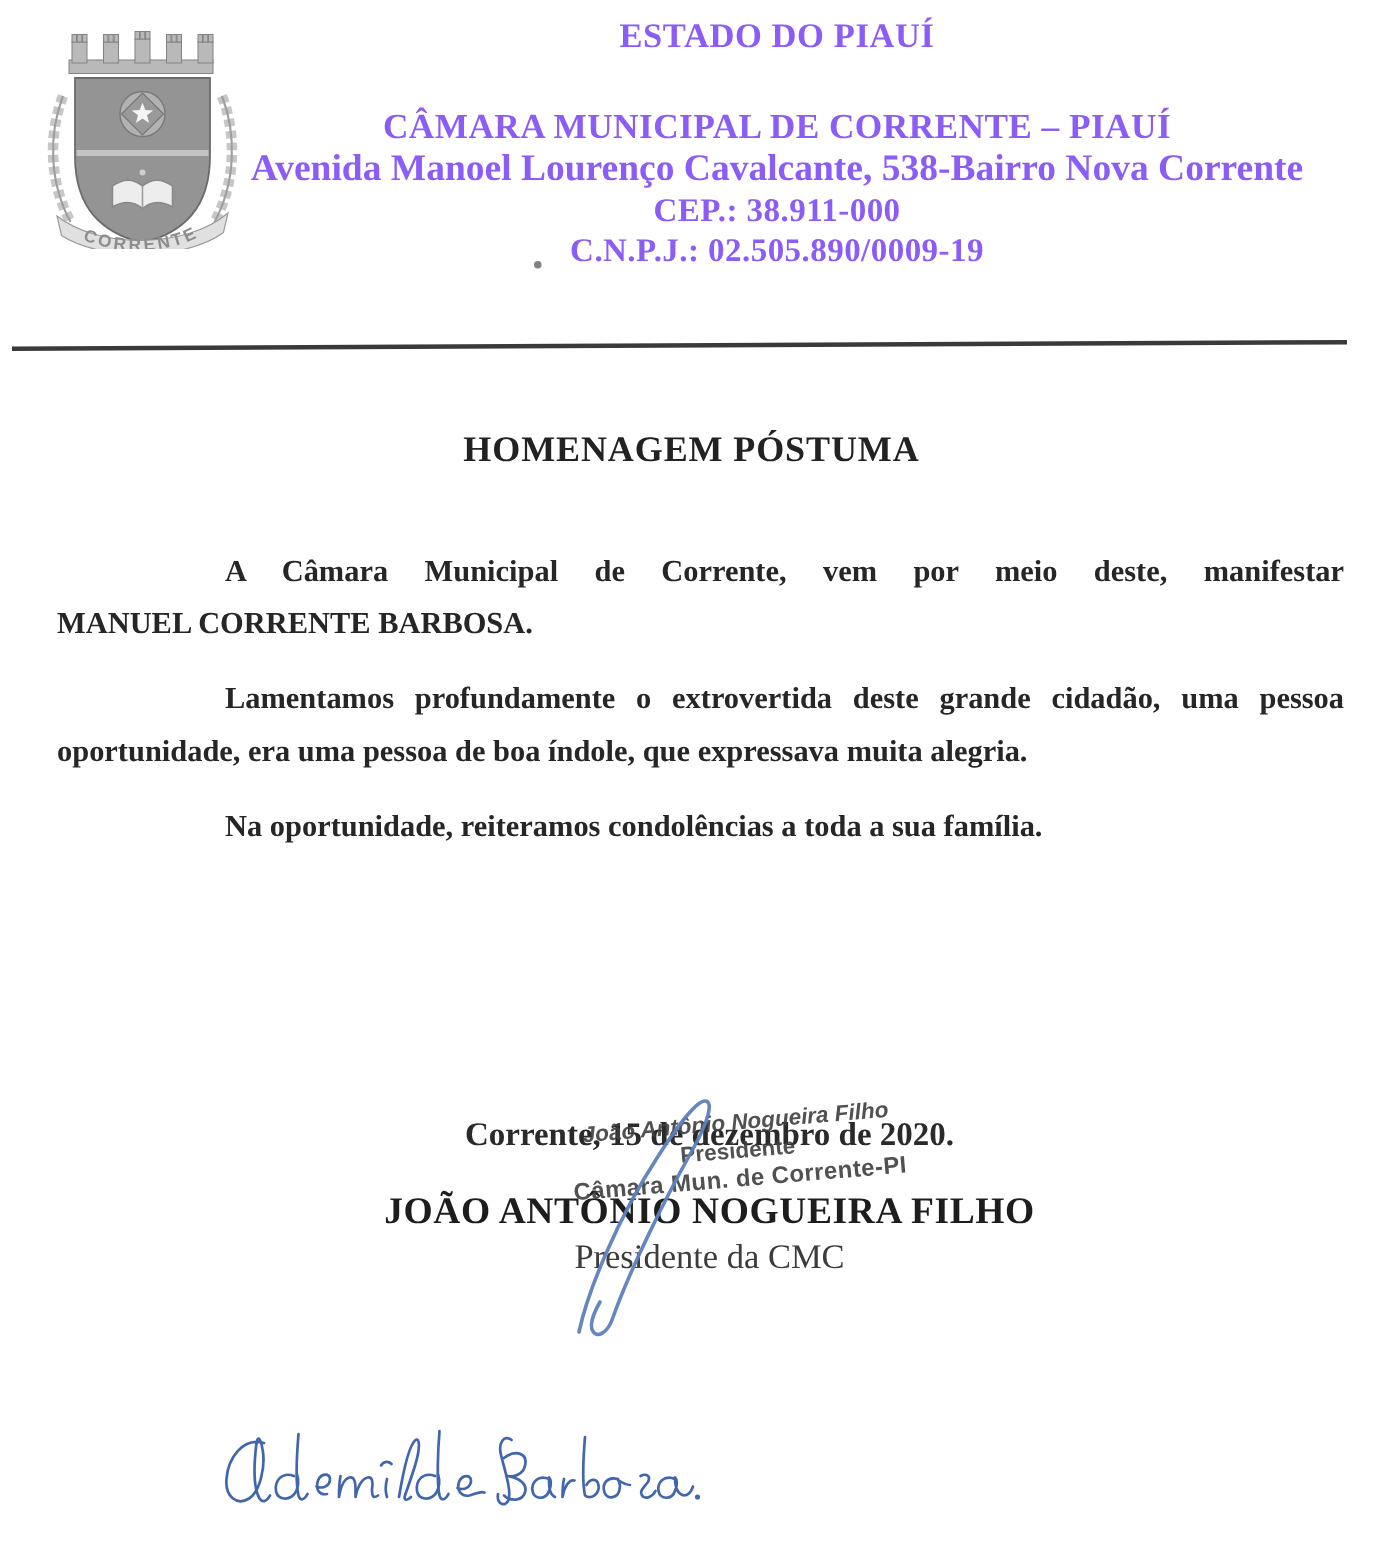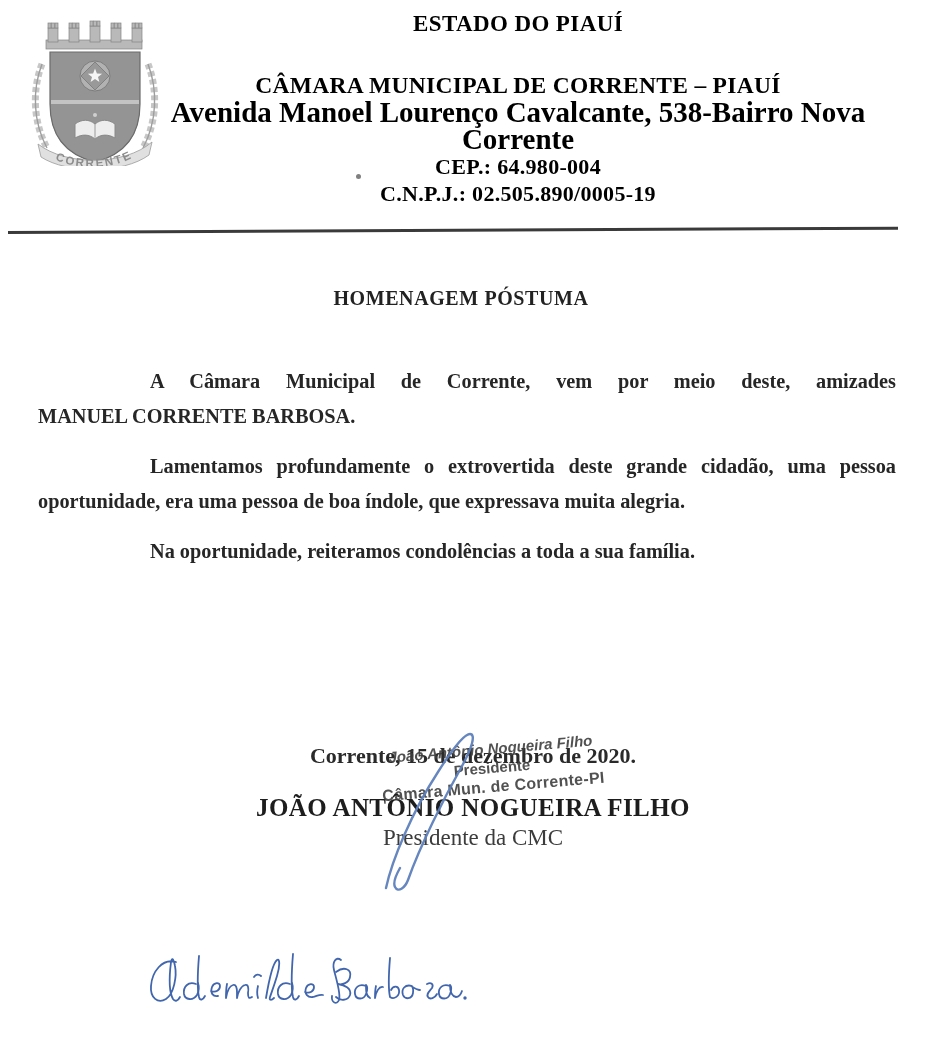--- a/index.html
+++ b/index.html
@@ -6,44 +6,44 @@
   .page {
     position:relative; width:932px; height:1038px; margin:0 auto;
     background:#ffffff; overflow:hidden;
     font-family:"Liberation Serif", serif; color:#1f1f1f;
   }
 
   
   .crest { position:absolute; left:26px; top:8px; width:138px; height:158px; }
   .letterhead {
     position:absolute; top:10px; left:116px; right:12px;
-    text-align:center; font-weight:bold; color:#000000;
+    text-align:center; font-weight:bold; color:#8b5cf6;
   }
   .lh-line { line-height:27px; }
   .lh-0 { font-size:23px; letter-spacing:.4px; }
   .lh-1 { font-size:23.5px; letter-spacing:.3px;margin-top:35px; }
-  .lh-2 { font-size:29px; }
+  .lh-2 { font-size:25px; }
   .lh-3 { font-size:22px; letter-spacing:.3px; }
   .lh-4 { font-size:22px; letter-spacing:.3px; }
 
   .speck {
     position:absolute; left:356px; top:174px; width:5px; height:5px;
     border-radius:50%; background:#4a4a4a; opacity:.7;
   }
 
   .rule {
     position:absolute; top:231px; left:8px; width:890px; height:2.6px;
     background:#3a3a3a;
     transform:rotate(-0.28deg); transform-origin:left center;
   }
 
   
   .doc-title {
     position:absolute; top:287px; left:0; right:10px; text-align:center;
-    font-size:20px; font-weight:bold; letter-spacing:.6px; color:#222;
+    font-size:24px; font-weight:bold; letter-spacing:.6px; color:#222;
   }
   .body-text {
     position:absolute; top:364px; left:38px; right:36px;
     font-size:20.3px; font-weight:bold; color:#262626;
   }
   .paragraph { margin:0 0 15px 0; }
   .text-line { line-height:35px; }
   .fill { text-align:justify; text-align-last:justify; }
   .indent { text-indent:112px; }
 
@@ -124,33 +124,33 @@
       <text font-family="Liberation Sans, sans-serif" font-size="11.5" font-weight="bold" fill="#8c8c8c" letter-spacing="2">
         <textPath href="#bannerCurve" startOffset="6%">CORRENTE</textPath>
       </text>
     </g>
   </svg>
 
   <div class="letterhead">
     <div class="lh-line lh-0">ESTADO DO PIAUÍ</div>
     <div class="lh-line lh-1">CÂMARA MUNICIPAL DE CORRENTE – PIAUÍ</div>
     <div class="lh-line lh-2">Avenida Manoel Lourenço Cavalcante, 538-Bairro Nova Corrente</div>
-    <div class="lh-line lh-3">CEP.: 64.980-004</div>
-    <div class="lh-line lh-4">C.N.P.J.: 02.505.890/0005-19</div>
+    <div class="lh-line lh-3">CEP.: 38.911-000</div>
+    <div class="lh-line lh-4">C.N.P.J.: 02.505.890/0009-19</div>
   </div>
 
   <div class="speck"></div>
 
   <div class="rule"></div>
 
   <div class="doc-title">HOMENAGEM PÓSTUMA</div>
 
   <div class="body-text">
     <div class="paragraph">
-      <div class="text-line fill indent">A Câmara Municipal de Corrente, vem por meio deste, amizades</div>
+      <div class="text-line fill indent">A Câmara Municipal de Corrente, vem por meio deste, manifestar</div>
       <div class="text-line">MANUEL CORRENTE BARBOSA.</div>
     </div>
     <div class="paragraph">
       <div class="text-line fill indent">Lamentamos profundamente o extrovertida deste grande cidadão, uma pessoa</div>
       <div class="text-line">oportunidade, era uma pessoa de boa índole, que expressava muita alegria.</div>
     </div>
     <div class="paragraph">
       <div class="text-line indent">Na oportunidade, reiteramos condolências a toda a sua família.</div>
     </div>
   </div>

